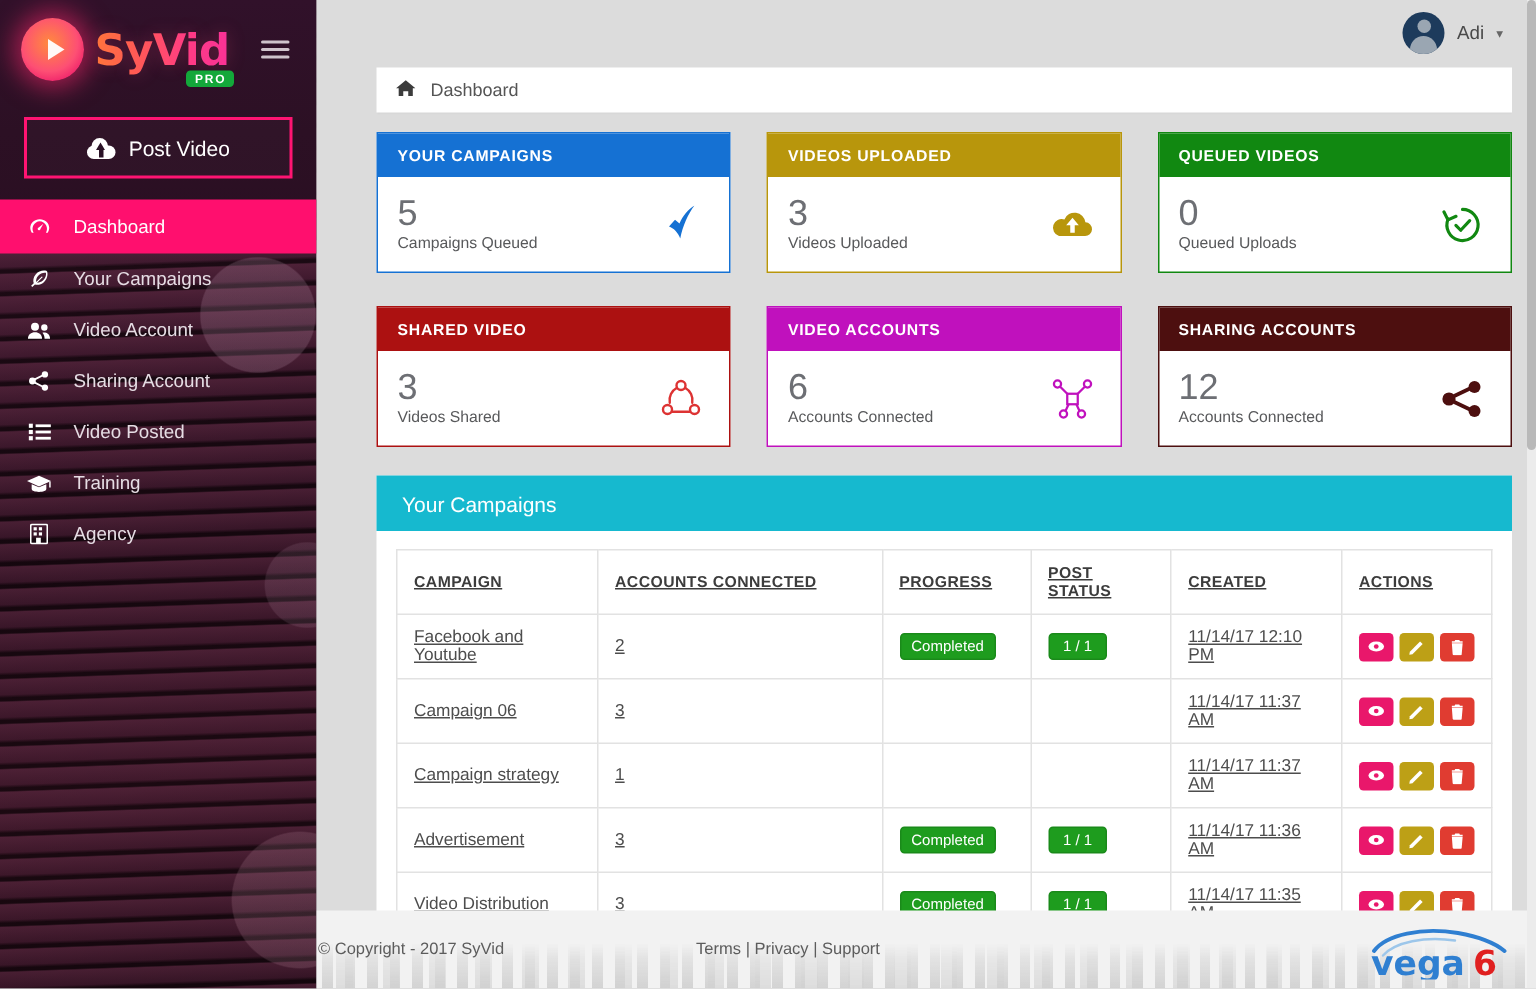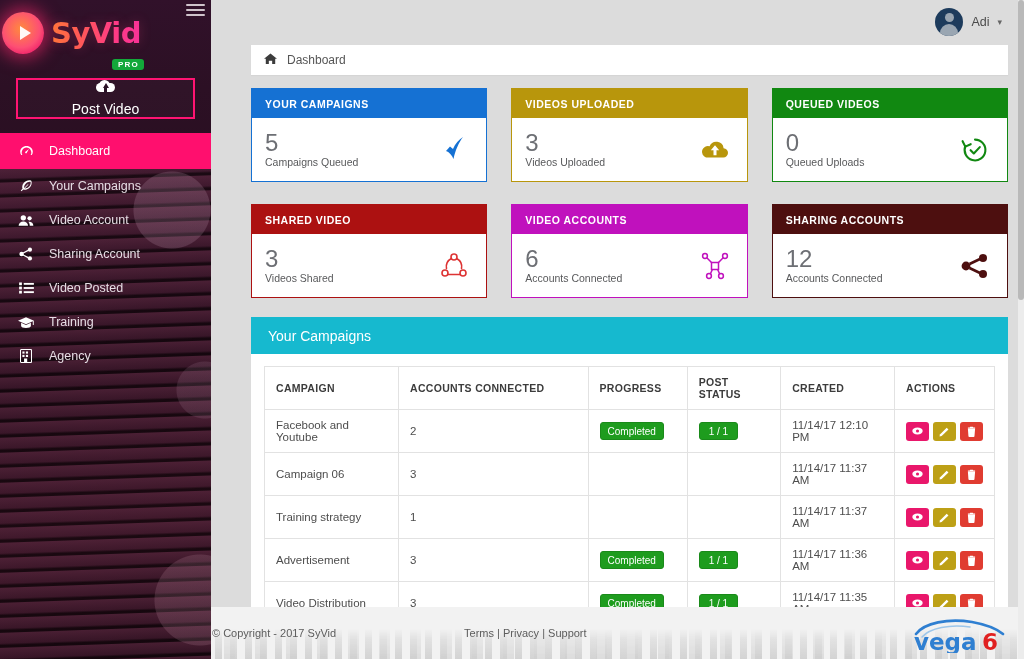--- a/index.html
+++ b/index.html
@@ -30,21 +30,21 @@
         rgba(92,42,66,0.55) 3px, rgba(72,32,54,0.35) 13px,
         rgba(0,0,0,0.50) 15px),
       linear-gradient(170deg, #3a1630 0%, #40182e 22%, #2e1020 55%, #3c1526 78%, #2a0e1c 100%);
   }
   .sb-bg-top {
     position: absolute; left:0; top:0; right:0; height: 160px;
     background: linear-gradient(180deg, #31112a 0%, #2c1024 55%, #2a0f22 100%);
   }
   .sb-inner { position: relative; z-index: 3; }
 
-  .brand { height: 66px; display:flex; padding: 0 2px; }
+  .brand { height: 66px; display:flex; align-items:center; padding: 0 14px; }
   .logo-wrap { display:flex; align-items:center; gap:7px; position:relative; }
   .logo-orb {
     width: 42px; height: 42px; border-radius: 50%;
     background: radial-gradient(circle at 45% 40%, #ff8a3d 0%, #fd4f74 55%, #f0246b 78%, rgba(240,36,107,0) 100%);
     box-shadow: 0 0 16px 5px rgba(255,40,110,0.55);
     display:flex; align-items:center; justify-content:center;
   }
   .logo-play {
     width:0; height:0; margin-left:4px;
     border-left: 11px solid rgba(255,255,255,0.95);
@@ -67,21 +67,20 @@
   .hamburger { margin-left: auto; display:flex; flex-direction:column; gap:3px; cursor:pointer; padding:4px; }
   .hamburger i { display:block; width:19px; height:2px; background:#cfc3cb; border-radius:1px; }
 
   .post-video {
     margin: 12px 16px 14px 16px;
     height: 41px;
     border: 2px solid #ff1472;
     display: flex; align-items: center; justify-content: center; gap: 9px;
     color: #fff; font-size: 14px; cursor: pointer;
     background: rgba(255,255,255,0.02);
-    flex-direction: column;
   }
   .cloud-up { position:relative; width:19px; height:14px; }
   .cloud-up .c1 { position:absolute; left:0; bottom:0; width:19px; height:9px; background:#fff; border-radius:7px; }
   .cloud-up .c2 { position:absolute; left:3px; top:0; width:11px; height:11px; background:#fff; border-radius:50%; }
   .cloud-up .arr {
     position:absolute; left:6.5px; top:3px; width:0;height:0;
     border-left:3.5px solid transparent; border-right:3.5px solid transparent;
     border-bottom:5px solid #2a1226;
   }
   .cloud-up .stem { position:absolute; left:8px; top:8px; width:3px; height:5px; background:#2a1226; }
@@ -136,21 +135,21 @@
   .card-icon { width: 36px; height: 34px; display:flex; align-items:center; justify-content:center; }
 
   
   .panel { margin: 19px 16px 0 16px; background:#fff; }
   .panel-head {
     height: 37px; background:#16b9cf; color:#fff;
     display:flex; align-items:center; padding: 0 17px; font-size: 14px;
   }
   .panel-body { padding: 12px 13px 14px 13px; }
   table { width:100%; border-collapse: collapse; }
-  th, td { border: 1px solid #e2e2e2; text-align:left; }
+  th, td { border: 1px solid #e2e2e2; text-align:left;text-decoration:underline; }
   th {
     font-size: 10.5px; color:#3c3c3c; font-weight:bold;
     letter-spacing:0.3px; padding: 9px 11px; text-transform: uppercase;
   }
   td { font-size: 11.5px; color:#4d4d4d; padding: 9px 11px; height: 32px; }
   .col-campaign { width: 140px; }
   .col-accounts { width: 205px; }
   .col-progress { width: 101px; margin-left: 24px; }
   .col-status   { width: 98px; }
   .col-created  { width: 120px; }
@@ -521,21 +520,21 @@
                     </span>
                   <span class="abtn del">
                       <svg width="9" height="11" viewBox="0 0 10 12">
                         <path d="M1 3h8l-.7 8.2c0 .5-.4.8-.8.8H2.5c-.5 0-.8-.3-.9-.8L1 3zM3.5.6h3l.5.9H9v1.1H1V1.5h2L3.5.6z" fill="#fff"></path>
                       </svg>
                     </span>
                 </div>
               </td>
             </tr>
             <tr>
-              <td>Training strategy</td>
+              <td>Campaign strategy</td>
               <td>1</td>
               <td></td>
               <td></td>
               <td>11/14/17 11:37 AM</td>
               <td>
                 <div class="actions">
                   <span class="abtn view">
                       <svg width="11" height="8" viewBox="0 0 14 10">
                         <ellipse cx="7" cy="5" rx="6.6" ry="4.3" fill="#fff"></ellipse>
                         <circle cx="7" cy="5" r="2" fill="#e9176b"></circle>

